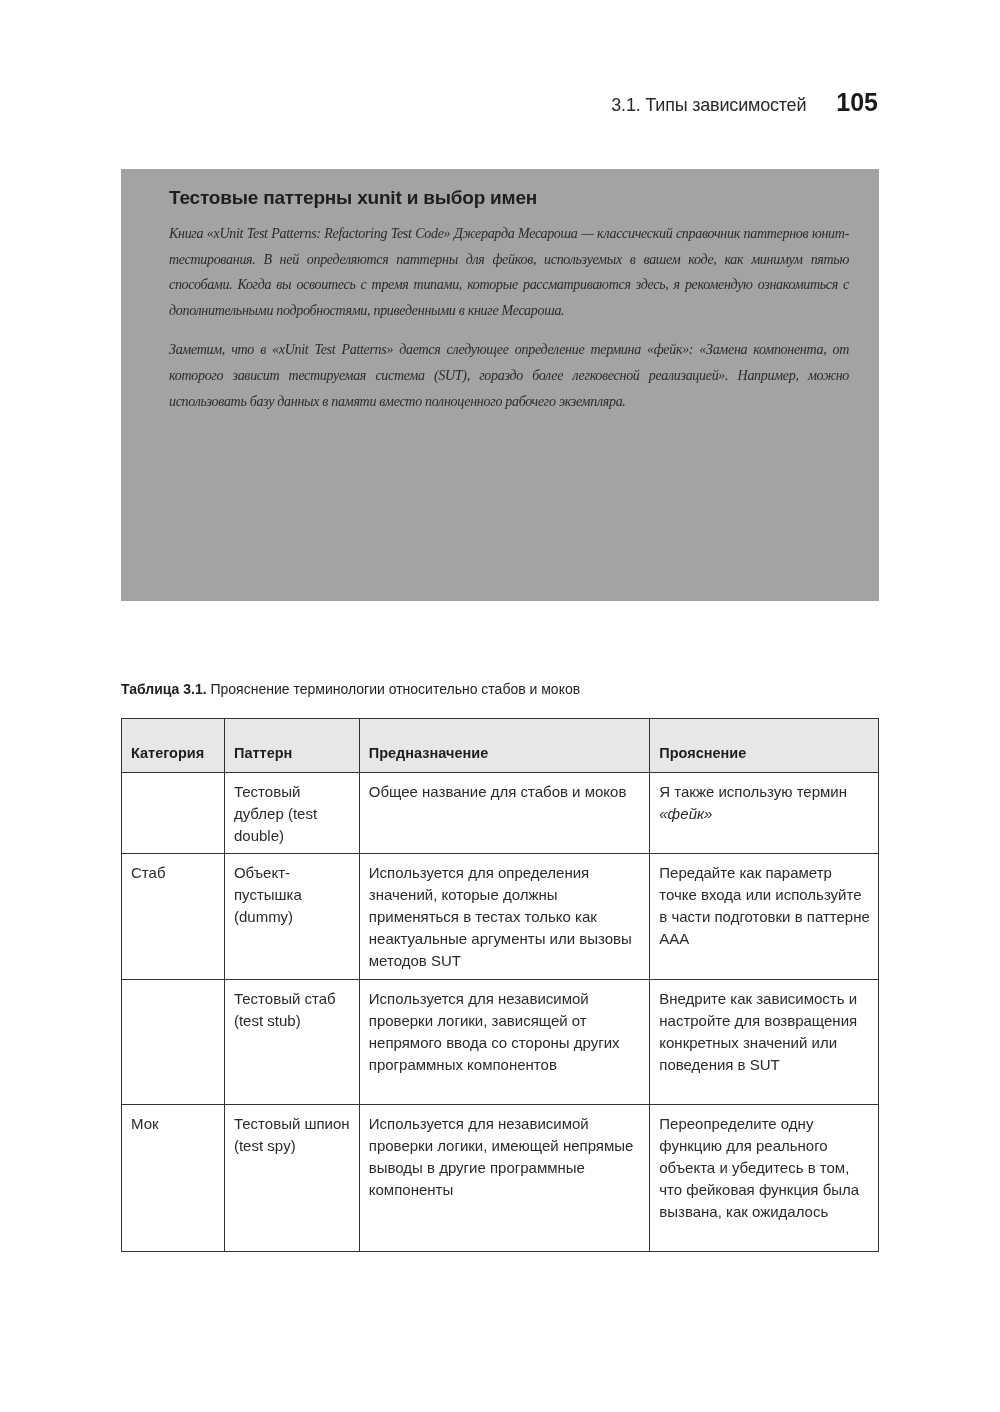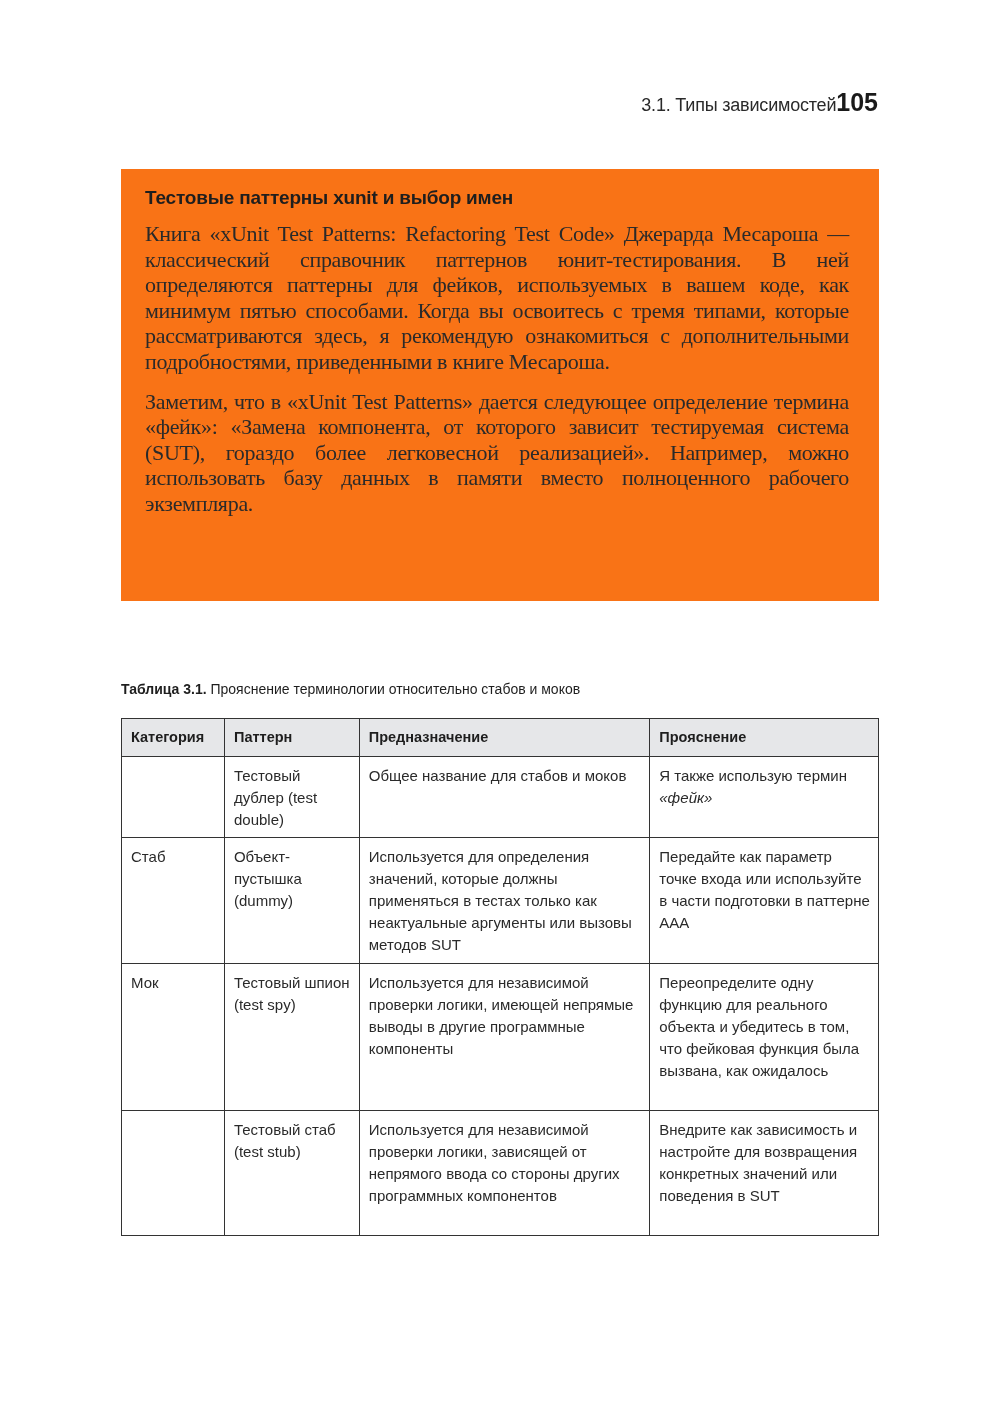--- a/index.html
+++ b/index.html
@@ -13,58 +13,60 @@
       position: relative;
       overflow: hidden;
       color: #1e1e1e;
     }
     .running-head {
       position: absolute;
       top: 88px;
       right: 122px;
       display: flex;
       align-items: baseline;
+      gap: 30px;
       font-family: "Liberation Sans", sans-serif;
     }
     .running-head .section {
       font-size: 18px;
       color: #2a2a2a;
       letter-spacing: -0.2px;
     }
     .running-head .page-num {
       font-size: 25px;
       font-weight: bold;
       color: #1a1a1a;
     }
     .sidebar-box {
       position: absolute;
       left: 121px;
       top: 169px;
       width: 758px;
       height: 432px;
-      background: #f97316;
+      background: #a3a3a3;
       box-sizing: border-box;
-      padding: 18px 30px 0 24px;
+      padding: 18px 30px 0 48px;
     }
     .sidebar-box h2 {
       margin: 0 0 10px 0;
       font-family: "Liberation Sans", sans-serif;
       font-size: 19px;
       font-weight: bold;
       color: #1e1e1e;
       letter-spacing: -0.2px;
     }
     .sidebar-box p {
       margin: 12px 0 14px 0;
       font-family: "Liberation Serif", serif;
-      font-size: 22px;
+      font-size: 14px;
       line-height: 25.6px;
       text-align: justify;
       color: #2a2a2a;
       letter-spacing: -0.3px;
+      font-style: italic;
     }
     .table-caption {
       position: absolute;
       left: 121px;
       top: 681px;
       font-family: "Liberation Sans", sans-serif;
       font-size: 14px;
       color: #1e1e1e;
     }
     .table-caption b {
@@ -77,21 +79,21 @@
       width: 758px;
       border-collapse: collapse;
       font-family: "Liberation Sans", sans-serif;
       font-size: 15px;
       color: #2a2a2a;
     }
     table.terms th, table.terms td {
       border: 1px solid #333333;
       vertical-align: top;
       text-align: left;
-      padding: 0 8px 0 9px;
+      padding: 16px 8px 0 9px;
       line-height: 21.8px;
     }
     table.terms th {
       background: #e6e7e9;
       font-weight: bold;
       font-size: 14.5px;
       height: 37px;
       vertical-align: middle;
       color: #1e1e1e;
     }
@@ -144,26 +146,26 @@
       <td>Тестовый дублер (test double)</td>
       <td>Общее название для стабов и моков</td>
       <td><span>Я также использую термин </span><span class="it">«фейк»</span></td>
     </tr>
     <tr style="height:126px">
       <td>Стаб</td>
       <td>Объект-пустышка (dummy)</td>
       <td>Используется для определения значений, которые должны применяться в тестах только как неактуальные аргументы или вызовы методов SUT</td>
       <td>Передайте как параметр точке входа или используйте в части подготовки в паттерне AAA</td>
     </tr>
+    <tr style="height:125px">
+      <td></td>
+      <td>Тестовый стаб (test stub)</td>
+      <td>Используется для независимой проверки логики, зависящей от непрямого ввода со стороны других программных компонентов</td>
+      <td>Внедрите как зависимость и настройте для возвращения конкретных значений или поведения в SUT</td>
+    </tr>
     <tr style="height:147px">
       <td>Мок</td>
       <td>Тестовый шпион (test spy)</td>
       <td>Используется для независимой проверки логики, имеющей непрямые выводы в другие программные компоненты</td>
       <td>Переопределите одну функцию для реального объекта и убедитесь в том, что фейковая функция была вызвана, как ожидалось</td>
     </tr>
-    <tr style="height:125px">
-      <td></td>
-      <td>Тестовый стаб (test stub)</td>
-      <td>Используется для независимой проверки логики, зависящей от непрямого ввода со стороны других программных компонентов</td>
-      <td>Внедрите как зависимость и настройте для возвращения конкретных значений или поведения в SUT</td>
-    </tr>
   </tbody>
 </table>
 
 </body></html>

